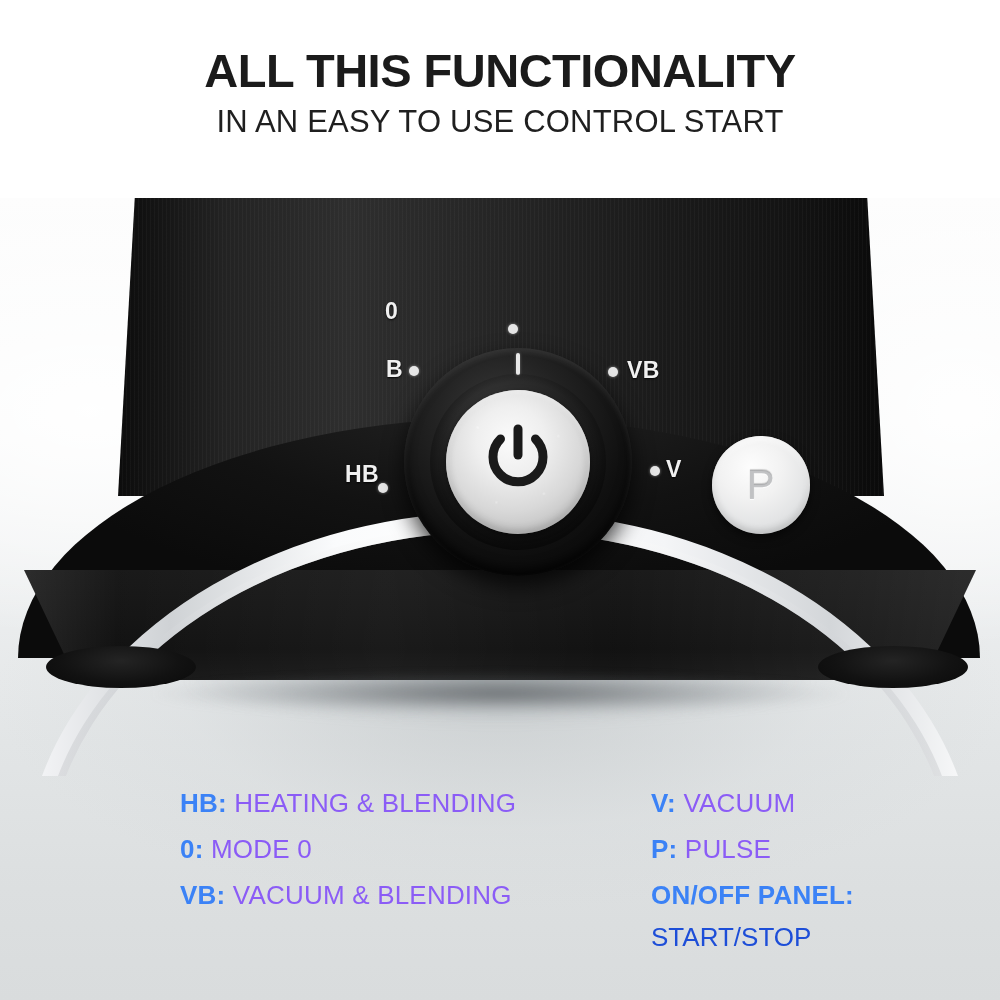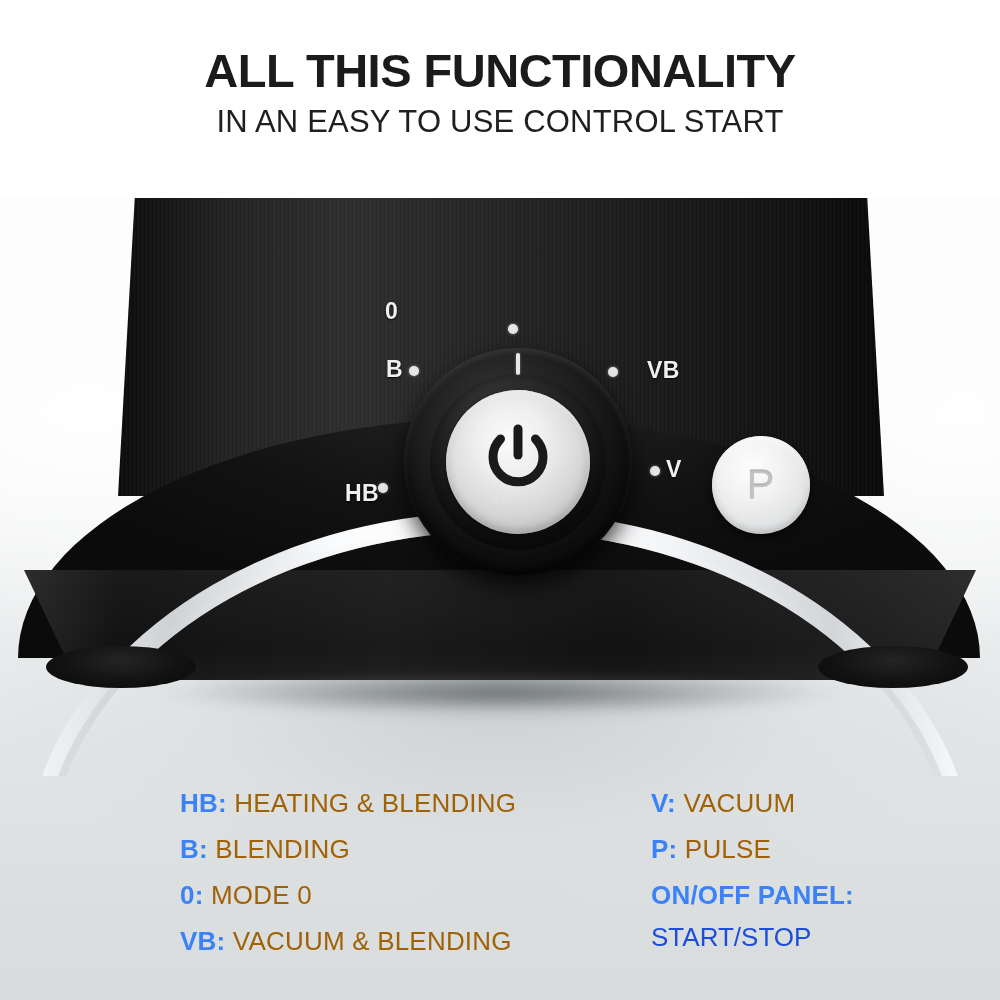--- a/index.html
+++ b/index.html
@@ -336,21 +336,21 @@
     color: #1d1d1d;
     white-space: nowrap;
     letter-spacing: 0.2px;
   }
   .legend-key {
     font-weight: bold;
     color: #3b82f6;
   }
   .legend-val {
     font-weight: 400;
-    color: #a16207;
+    color: #8b5cf6;
   }
   .legend-sub {
     font-size: 26px;
     line-height: 38px;
     font-weight: 400;
     color: #1d4ed8;
     white-space: nowrap;
   }
 </style>
 </head>
@@ -398,23 +398,23 @@
         <path d="M 46 548 A 452 340 0 0 1 914 548 L 922 548 A 460 348 0 0 0 38 548 Z" fill="url(#chromeShade)" opacity="0.55"></path>
       </svg>
 
       <span class="panel-label" style="left:385px; top:100px;">0</span>
       <span class="panel-dot" style="left:508px; top:126px;"></span>
 
       <span class="panel-label" style="left:386px; top:158px;">B</span>
       <span class="panel-dot" style="left:409px; top:168px;"></span>
 
       <span class="panel-dot" style="left:608px; top:169px;"></span>
-      <span class="panel-label" style="left:627px; top:159px;margin-left:20px;">VB</span>
-
-      <span class="panel-label" style="left:345px; top:282px;text-align:right;">HB</span>
+      <span class="panel-label" style="left:627px; top:159px;">VB</span>
+
+      <span class="panel-label" style="left:345px; top:263px;text-align:right;">HB</span>
       <span class="panel-dot" style="left:378px; top:285px;"></span>
 
       <span class="panel-dot" style="left:650px; top:268px;"></span>
       <span class="panel-label" style="left:666px; top:258px;">V</span>
 
       <div class="knob-bezel"></div>
       <div class="tick-mark" style="left:516px; top:155px;"></div>
       <div class="knob-inner-shadow"></div>
       <div class="knob-face"></div>
       <div class="knob-speckle"></div>
@@ -434,24 +434,20 @@
   </div>
 
   <div class="legend">
 
     <div class="legend-col left">
       <div class="legend-row">
         <span class="legend-key">HB:</span>
         <span class="legend-val">HEATING &amp; BLENDING</span>
       </div>
       <div class="legend-row">
-        <span class="legend-key">B:</span>
-        <span class="legend-val">BLENDING</span>
-      </div>
-      <div class="legend-row">
         <span class="legend-key">0:</span>
         <span class="legend-val">MODE 0</span>
       </div>
       <div class="legend-row">
         <span class="legend-key">VB:</span>
         <span class="legend-val">VACUUM &amp; BLENDING</span>
       </div>
     </div>
 
     <div class="legend-col right">

